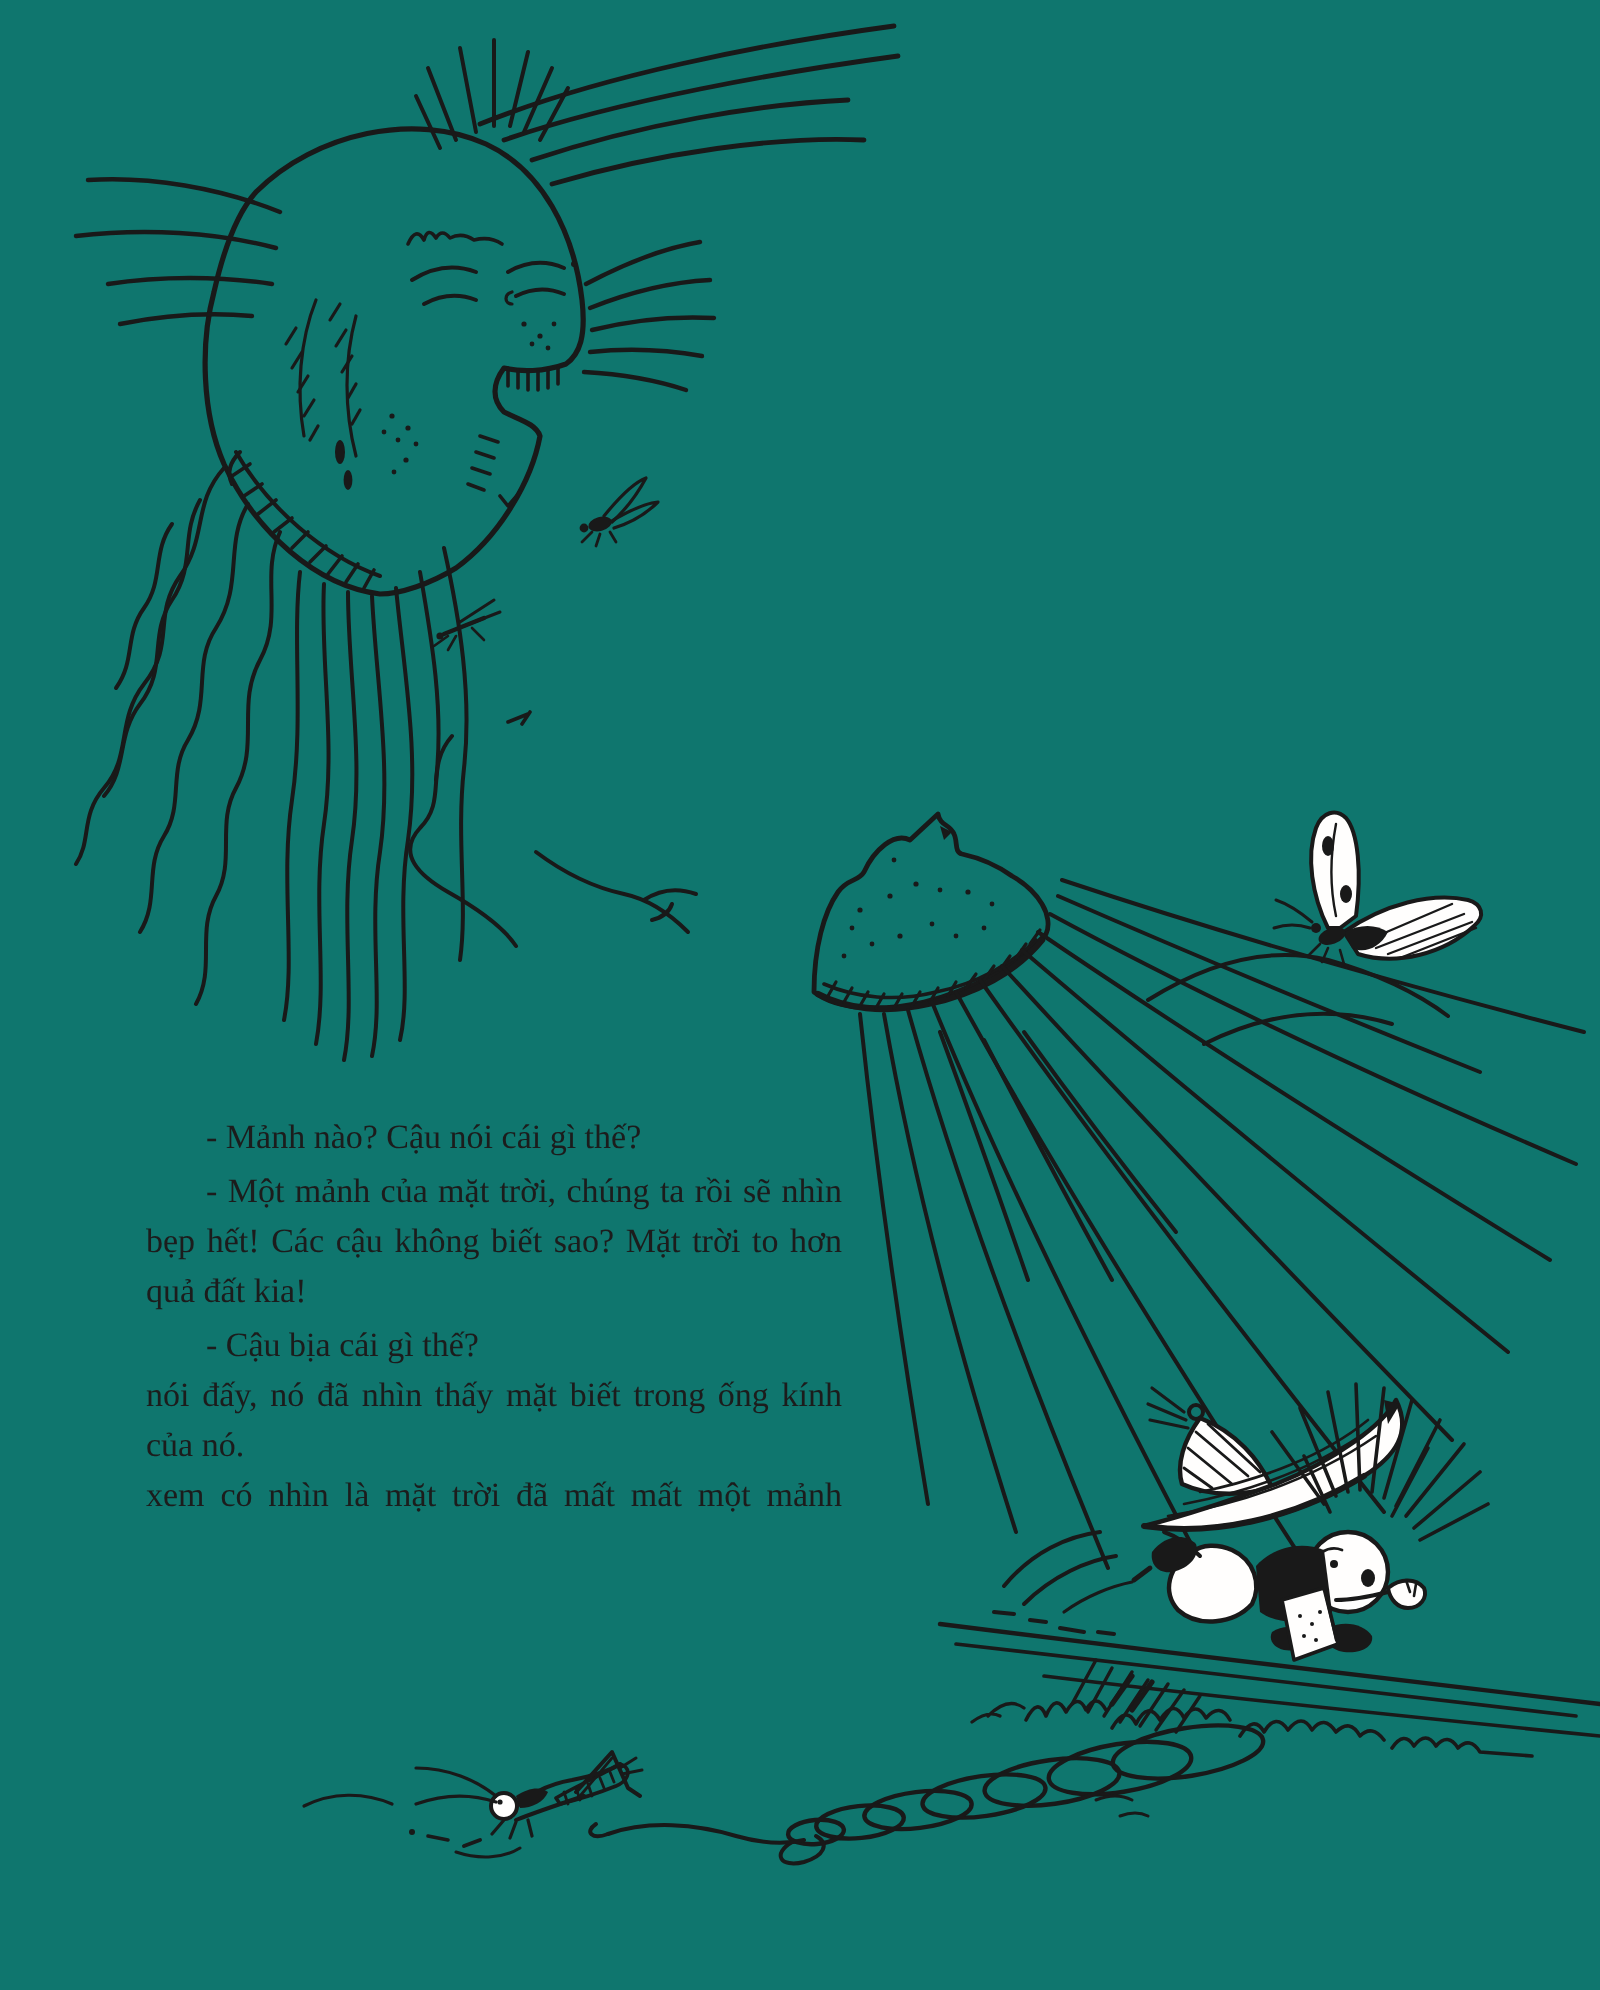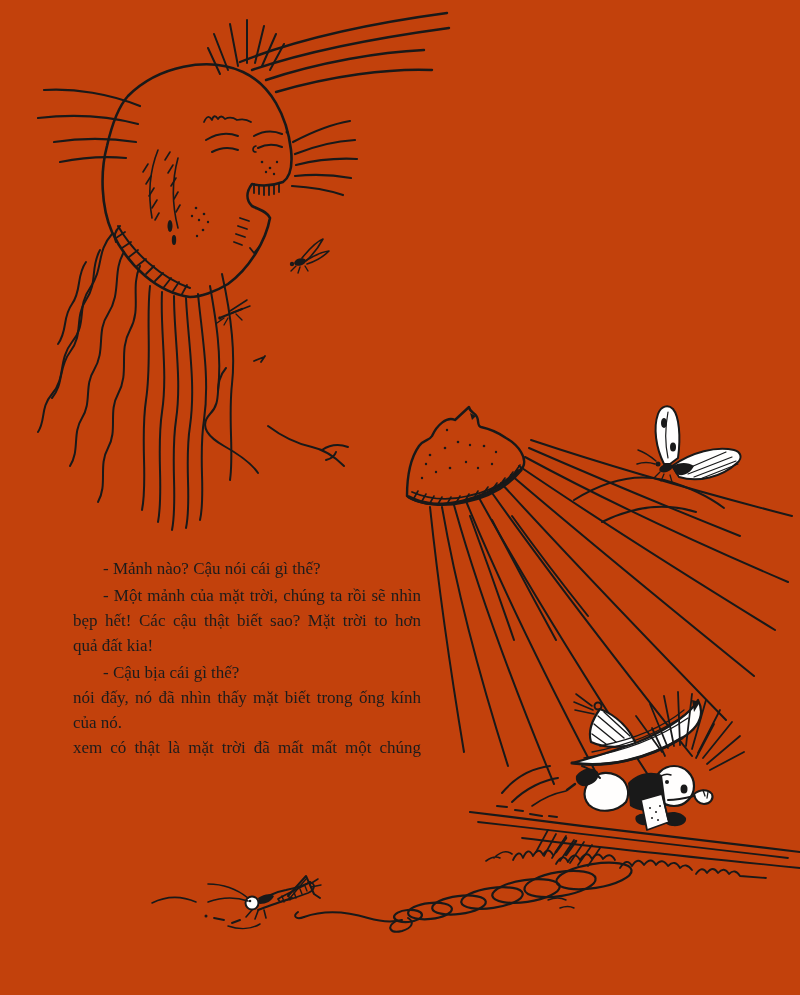--- a/index.html
+++ b/index.html
@@ -1,18 +1,18 @@
 <!DOCTYPE html>
 <html><head>
 <meta charset="utf-8">
 <style>
   html,body{margin:0;padding:0;}
   body{width:800px;height:995px;background:#ffffff;position:relative;overflow:hidden;
        font-family:"Liberation Serif", serif;}
-  #page{position:absolute;inset:0;background:#c2410c;}
+  #page{position:absolute;inset:0;background:#0f766e;}
   #art{position:absolute;left:0;top:0;}
   .ink{stroke:#191919;fill:none;stroke-linecap:round;stroke-linejoin:round;}
   .blk{fill:#191919;stroke:none;}
   .wht{fill:#fffefd;}
   #story{position:absolute;left:73px;top:556px;width:348px;color:#1c1c1c;
          font-size:17px;line-height:25px;}
   .line{height:25px;text-align:left;}
   .j{text-align:justify;text-align-last:justify;}
   .indent{padding-left:30px;}
   .para{margin-top:2px;}
@@ -383,21 +383,21 @@
     <path class="ink" stroke-width="1.6" d="M152,903 C166,896 182,896 196,902"></path>
     <path class="ink" stroke-width="1.5" d="M228,926 C240,930 252,929 260,924"></path>
     <circle class="blk" cx="206" cy="916" r="1.5"></circle>
     <path class="ink" stroke-width="1.8" d="M214,918 l10,2"></path>
   </g>
 </svg>
 
 <div id="story">
   <div class="line indent">- Mảnh nào? Cậu nói cái gì thế?</div>
   <div class="line indent j para">- Một mảnh của mặt trời, chúng ta rồi sẽ nhìn</div>
-  <div class="line j">bẹp hết! Các cậu thật biết sao? Mặt trời to hơn</div>
+  <div class="line j">bẹp hết! Các cậu không biết sao? Mặt trời to hơn</div>
   <div class="line">quả đất kia!</div>
   <div class="line indent para">- Cậu bịa cái gì thế?</div>
   <div class="line j">nói đấy, nó đã nhìn thấy mặt biết trong ống kính</div>
   <div class="line">của nó.</div>
-  <div class="line j">xem có thật là mặt trời đã mất mất một chúng</div>
+  <div class="line j">xem có nhìn là mặt trời đã mất mất một mảnh</div>
 </div>
 
 </div>
 
 </body></html>

